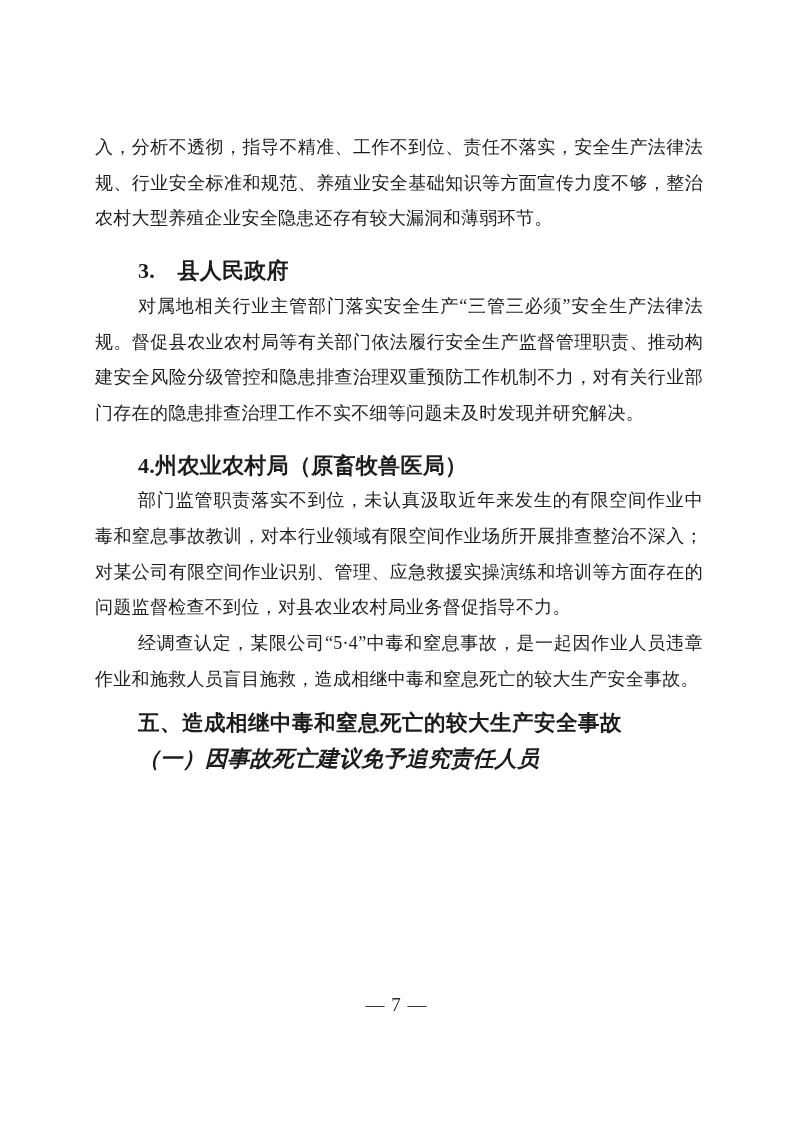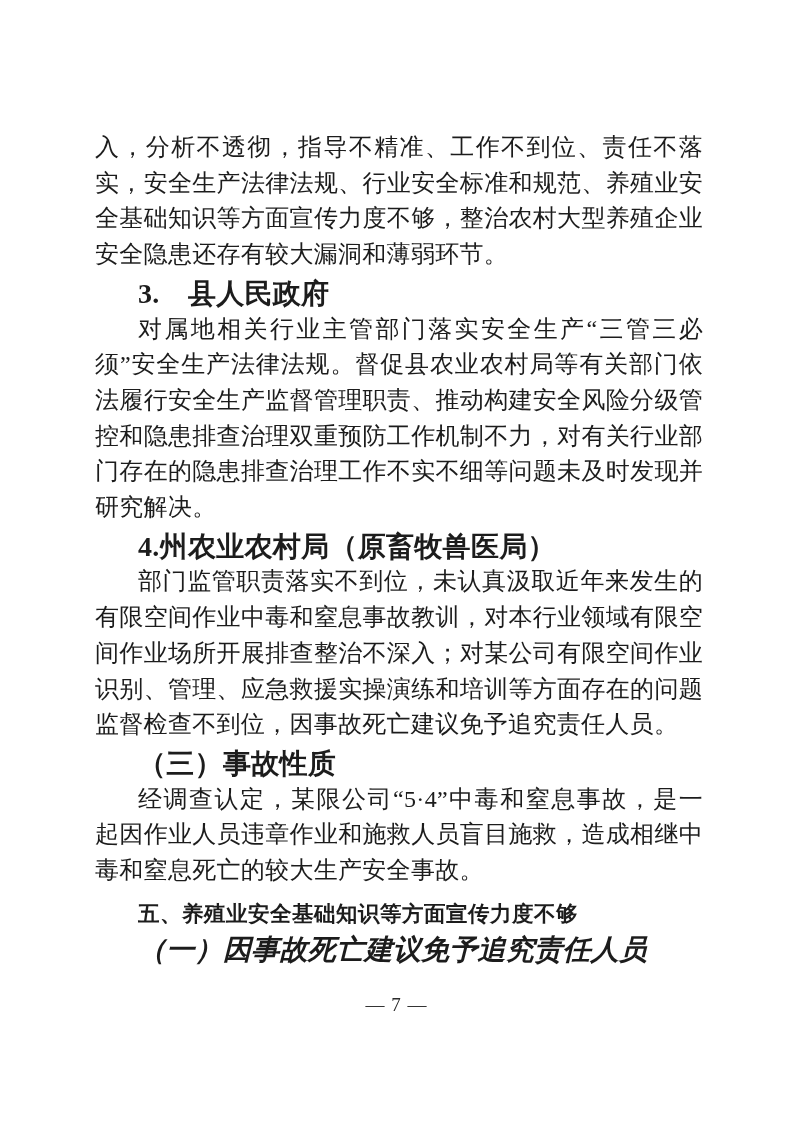--- a/index.html
+++ b/index.html
@@ -17,32 +17,32 @@
     color: #1c1c1c;
   }
   .text-area {
     position: absolute;
     left: 95px;
     top: 130px;
     width: 608px;
   }
   .para {
     margin: 0;
-    font-size: 24px;
+    font-size: 18px;
     line-height: 35.7px;
     text-align: justify;
     text-indent: 43px;
     letter-spacing: 0.3px;
   }
   .para.noindent {
     text-indent: 0;
   }
   .h-kai {
-    margin: 3px 0 0 0;
-    font-size: 28px;
+    margin: 16px 0 0 0;
+    font-size: 22px;
     line-height: 35.7px;
     font-weight: bold;
     text-indent: 43px;
     letter-spacing: 0.3px;
   }
   .h-kai.no-mt {
     margin-top: 0;
     font-style: italic;
   }
   .h-hei {
@@ -67,20 +67,19 @@
 </style>
 </head>
 <body>
 
 <div class="page">
   <div class="text-area">
     <p class="para noindent">入，分析不透彻，指导不精准、工作不到位、责任不落实，安全生产法律法规、行业安全标准和规范、养殖业安全基础知识等方面宣传力度不够，整治农村大型养殖企业安全隐患还存有较大漏洞和薄弱环节。</p>
     <p class="h-kai">3.　县人民政府</p>
     <p class="para">对属地相关行业主管部门落实安全生产“三管三必须”安全生产法律法规。督促县农业农村局等有关部门依法履行安全生产监督管理职责、推动构建安全风险分级管控和隐患排查治理双重预防工作机制不力，对有关行业部门存在的隐患排查治理工作不实不细等问题未及时发现并研究解决。</p>
     <p class="h-kai">4.州农业农村局（原畜牧兽医局）</p>
-    <p class="para">部门监管职责落实不到位，未认真汲取近年来发生的有限空间作业中毒和窒息事故教训，对本行业领域有限空间作业场所开展排查整治不深入；对某公司有限空间作业识别、管理、应急救援实操演练和培训等方面存在的问题监督检查不到位，因事故死亡建议免予追究责任人员。</p>
-    <p class="h-kai">（三）事故性质</p>
+    <p class="para">部门监管职责落实不到位，未认真汲取近年来发生的有限空间作业中毒和窒息事故教训，对本行业领域有限空间作业场所开展排查整治不深入；对某公司有限空间作业识别、管理、应急救援实操演练和培训等方面存在的问题监督检查不到位，对县农业农村局业务督促指导不力。</p>
     <p class="para">经调查认定，某限公司“5·4”中毒和窒息事故，是一起因作业人员违章作业和施救人员盲目施救，造成相继中毒和窒息死亡的较大生产安全事故。</p>
-    <p class="h-hei">五、养殖业安全基础知识等方面宣传力度不够</p>
+    <p class="h-hei">五、造成相继中毒和窒息死亡的较大生产安全事故</p>
     <p class="h-kai no-mt">（一）因事故死亡建议免予追究责任人员</p>
   </div>
   <div class="page-number">— 7 —</div>
 </div>
 
 </body></html>

